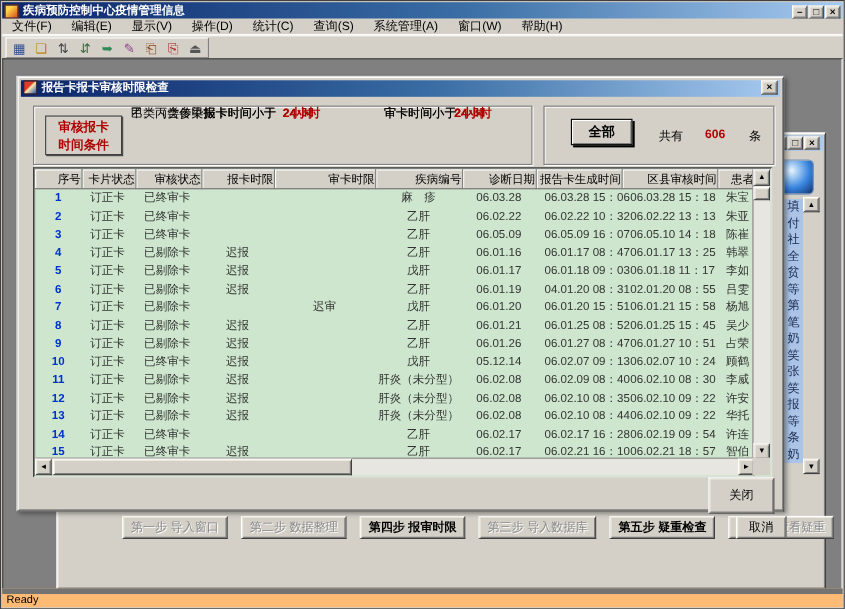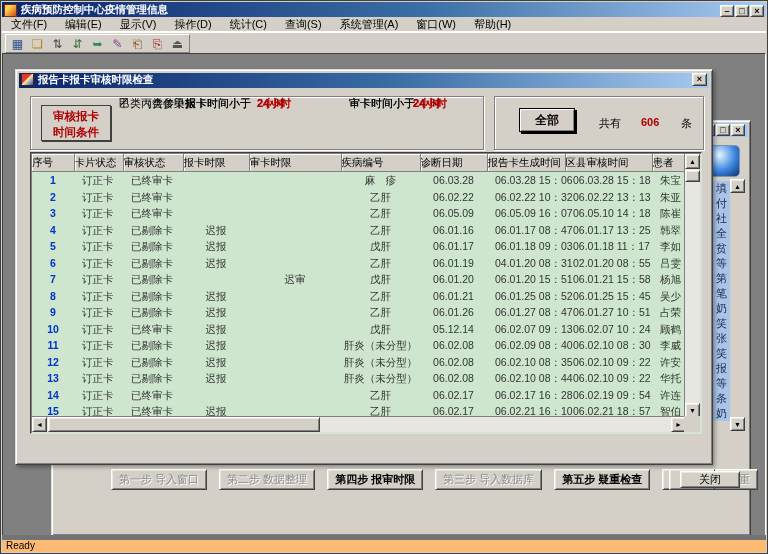--- a/index.html
+++ b/index.html
@@ -69,35 +69,35 @@
   .all-btn{position:absolute;left:24px;top:11px;width:56px;height:24px;font-weight:bold;font-size:12px;
     border:1px solid #000;box-shadow:2px 2px 0 #000,inset 1px 1px 0 #fff,inset -1px -1px 0 #808080;background:#d4d0c8;}
   .sum-label{position:absolute;left:104px;top:19px;} 
   .sum-val{position:absolute;left:146px;top:19px;color:#b00000;font-weight:bold;}
   .sum-unit{position:absolute;left:186px;top:19px;}
   
   .tblarea{position:absolute;left:14px;top:82px;width:672px;height:282px;background:#cde6cd;
     border:1px solid;border-color:#404040 #dfdfdf #dfdfdf #404040;box-shadow:inset 1px 1px 0 #808080;box-sizing:border-box;}
   table.grid{position:absolute;left:1px;top:1px;width:654px;border-collapse:collapse;table-layout:fixed;font-size:10.5px;}
   table.grid th{height:17px;background:#d4d0c8;border-right:1px solid #808080;border-bottom:1px solid #808080;
-    box-shadow:inset 1px 1px 0 #fff;font-weight:normal;text-align:left;padding:0;overflow:hidden;white-space:nowrap;}
+    box-shadow:inset 1px 1px 0 #fff;font-weight:normal;text-align:right;padding:0;overflow:hidden;white-space:nowrap;}
   table.grid td{height:16.5px;line-height:16.5px;padding:0 0 0 8px;white-space:nowrap;overflow:hidden;color:#333;}
   table.grid td.c{text-align:center;padding:0;}
   table.grid td.seq{color:#0033cc;font-weight:bold;text-align:center;padding:0;}
   table.grid td.ov{overflow:visible;}
   .vsb{position:absolute;right:1px;top:1px;width:16px;height:264px;background:#e8e6e0;border-left:1px solid #808080;box-sizing:border-box;}
   .vsb .sb-up{position:absolute;left:0;top:0;width:15px;height:15px;font-size:7px;}
   .vsb .sb-down{position:absolute;left:0;bottom:0;width:15px;height:15px;font-size:7px;}
   .vthumb{position:absolute;left:0;top:16px;width:15px;height:12px;}
   .hsb{position:absolute;left:1px;bottom:1px;width:654px;height:16px;background:#e8e6e0;border-top:1px solid #808080;box-sizing:border-box;}
   .hsb .sb-left{position:absolute;left:0;top:0;width:15px;height:15px;font-size:7px;}
   .hsb .sb-right{position:absolute;right:0;top:0;width:15px;height:15px;font-size:7px;}
   .hthumb{position:absolute;left:16px;top:0;width:272px;height:15px;}
   .sb-corner{position:absolute;right:1px;bottom:1px;width:16px;height:16px;background:#d4d0c8;}
-  .close-btn{position:absolute;left:664px;top:364px;width:60px;height:17px;margin-top:37px;}
+  .close-btn{position:absolute;left:628px;top:364px;width:60px;height:33px;}
 </style>
 </head>
 <body>
 
 <div class="screen">
 
   <div class="titlebar">
     <div class="app-icon"></div>
     <span>疾病预防控制中心疫情管理信息</span>
     <div class="winbtns">

